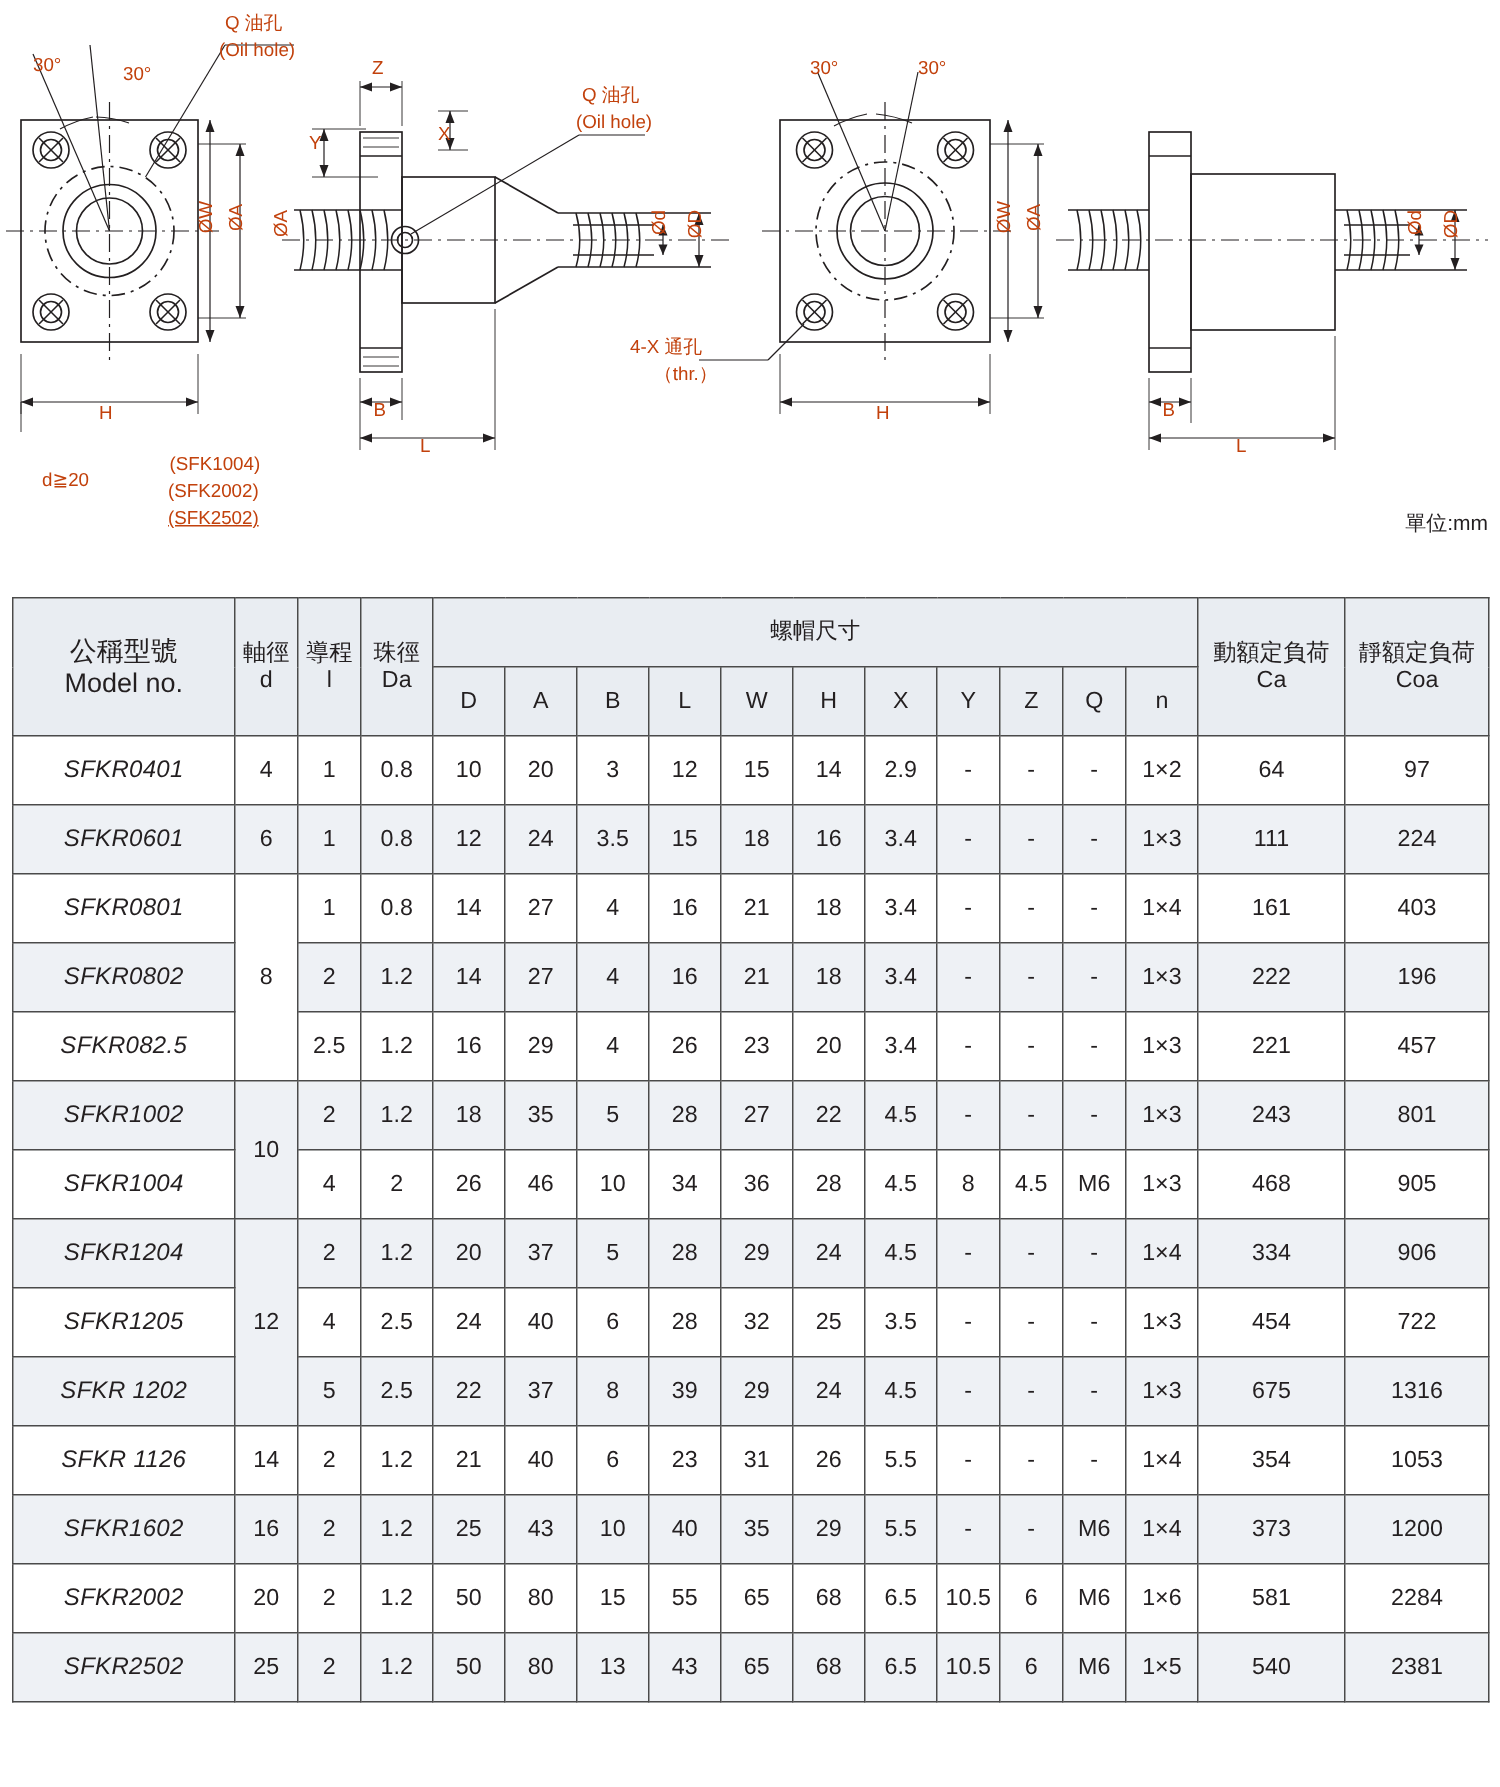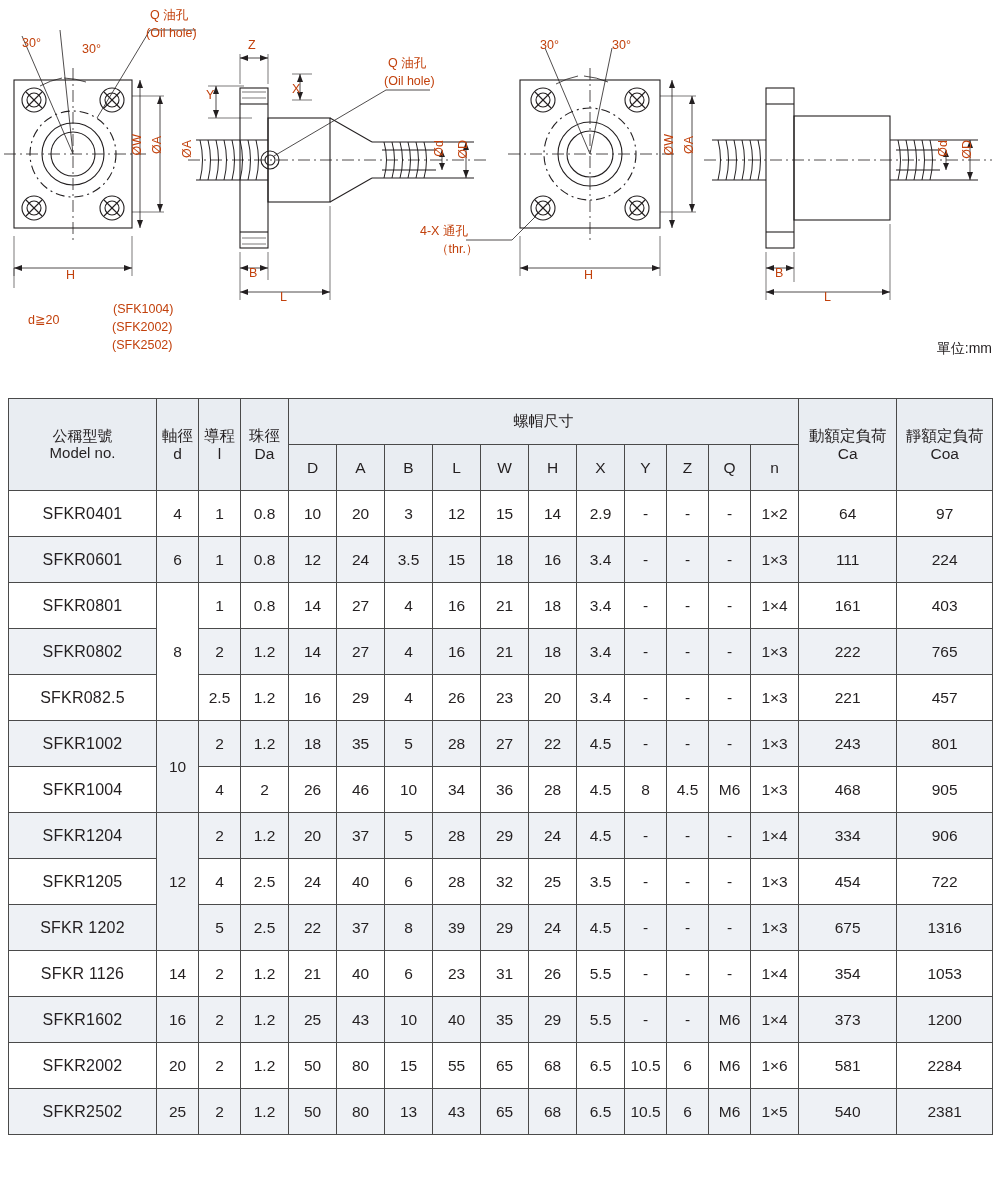--- a/index.html
+++ b/index.html
@@ -72,34 +72,35 @@
     height: 45px;
   }
   thead th {
     background: #e9edf2;
     color: #1f4e79;
     font-size: 14.5px;
     line-height: 1.12;
     font-weight: normal;
   }
   thead th.model {
-    font-size: 15px;
+    font-size: 18px;
   }
   thead th.nut-group {
     font-size: 15px;
   }
   tbody tr:nth-child(odd) td {
     background: #ffffff;
   }
   tbody tr:nth-child(even) td {
     background: #eef1f5;
   }
   tbody td.model {
     font-size: 16px;
     letter-spacing: .2px;
+    font-style: italic;
   }
   td.shaft {
     font-size: 15.5px;
   }
   .hdr-line1 { display:block; }
   .hdr-line2 { display:block;text-align:center; }
 </style>
 </head>
 <body>
 
@@ -368,21 +369,21 @@
     <span class="dim-label" style="left:280px; top:290px;">L</span>
     <span class="dim-label" style="left:775px; top:266px;">B</span>
     <span class="dim-label" style="left:824px; top:290px;">L</span>
     <span class="dim-label" style="left:292px; top:82px;">X</span>
     <span class="dim-label" style="left:206px; top:88px;">Y</span>
     <span class="dim-label" style="left:248px; top:38px;">Z</span>
 
     <span class="dim-label" style="left:28px; top:284px;margin-top:29px;">d≧20</span>
     <span class="dim-label" style="left:113px; top:302px;">(SFK1004)</span>
     <span class="dim-label" style="left:112px; top:320px;text-align:center;">(SFK2002)</span>
-    <span class="dim-label" style="left:112px; top:338px;">(SFK2502)</span>
+    <span class="dim-label" style="left:112px; top:338px;text-decoration:underline;">(SFK2502)</span>
 
     <span class="unit-note">單位:mm</span>
   </div>
 
   <div class="table-wrap">
     <table class="spec">
       <colgroup>
         <col style="width:148px">
         <col style="width:42px">
         <col style="width:42px">
@@ -514,21 +515,21 @@
           <td>4</td>
           <td>16</td>
           <td>21</td>
           <td>18</td>
           <td>3.4</td>
           <td>-</td>
           <td>-</td>
           <td>-</td>
           <td>1×3</td>
           <td>222</td>
-          <td>765</td>
+          <td>196</td>
         </tr>
 
         <tr>
           <td class="model">SFKR082.5</td>
           <td>2.5</td>
           <td>1.2</td>
           <td>16</td>
           <td>29</td>
           <td>4</td>
           <td>26</td>

